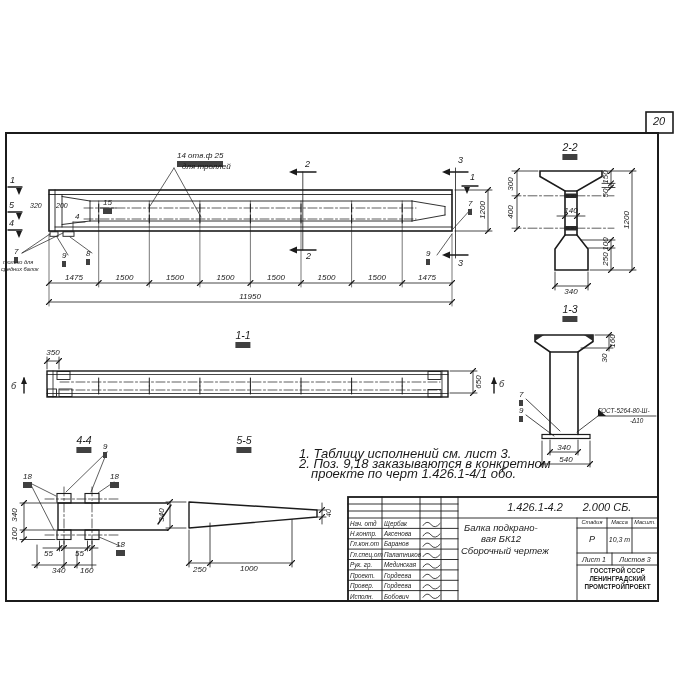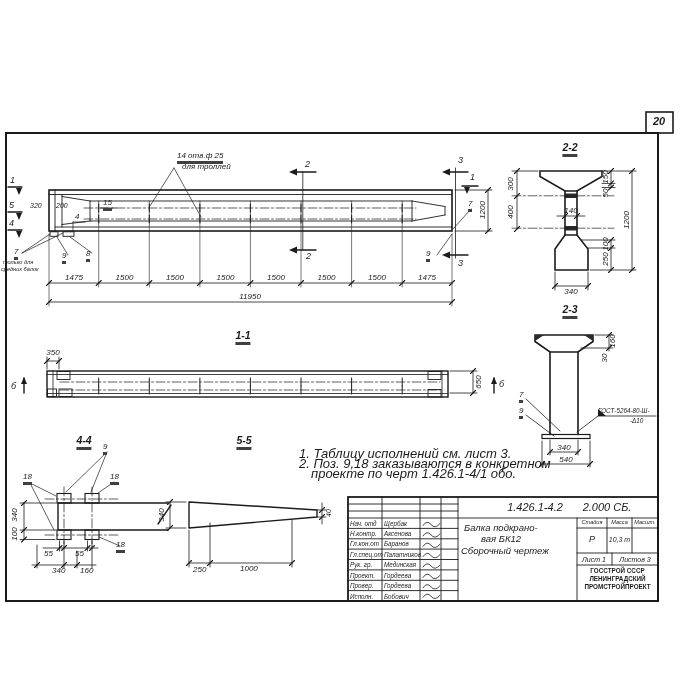--- a/index.html
+++ b/index.html
@@ -2,22 +2,22 @@
 <html><head>
 <meta charset="utf-8">
 <style>
   html,body{margin:0;padding:0}
   body{width:700px;height:700px;background:#ffffff;position:relative;overflow:hidden;
        font-family:"Liberation Sans",sans-serif;color:#1b1b1b}
   svg{position:absolute;left:0;top:0}
   .t{position:absolute;font-style:italic;white-space:nowrap;line-height:1;color:#1b1b1b;z-index:2}
   .c{transform:translateX(-50%)}
   .r{transform:translate(-50%,-50%) rotate(-90deg)}
-  .u{border-bottom:3px solid #404040;padding-bottom:1px}
-  .b{font-weight:bold}
+  .u{border-bottom:6px solid #404040;padding-bottom:1px}
+  .b{font-weight:normal}
   .up{font-style:normal;font-weight:bold}
   .s55{font-size:5.6px}.s6{font-size:6.3px}.s7{font-size:7px}.s75{font-size:13px}
   .s8{font-size:8px}.s9{font-size:9px}.s95{font-size:9.5px}.s10{font-size:10.5px}.s11{font-size:11px}
 </style>
 </head>
 <body>
 
 <svg width="700" height="700" viewBox="0 0 700 700" fill="none" stroke="#1b1b1b" stroke-width="1" stroke-linecap="round">
 
   <g>
@@ -151,21 +151,21 @@
 <div class="t s8 r" style="left:511px;top:184px">300</div>
 <div class="t s8 r" style="left:511px;top:212px">400</div>
 <div class="t s8 c" style="left:571px;top:207px">140</div>
 <div class="t s8 r" style="left:606px;top:177px">150</div>
 <div class="t s8 r" style="left:606px;top:193px">50</div>
 <div class="t s8 r" style="left:627px;top:220px">1200</div>
 <div class="t s8 r" style="left:606px;top:244px">100</div>
 <div class="t s8 r" style="left:606px;top:259px">250</div>
 <div class="t s8 c" style="left:571px;top:288px">340</div>
 
-<div class="t s10 u b c" style="left:570px;top:304px">2-3</div>
+<div class="t s10 u b c" style="left:570px;top:304px">1-3</div>
 <div class="t s8 r" style="left:613px;top:341px">160</div>
 <div class="t s8 r" style="left:605px;top:358px">30</div>
 <div class="t s8 u" style="left:519px;top:391px">7</div>
 <div class="t s8 u" style="left:519px;top:407px">9</div>
 <div class="t s6" style="left:598px;top:408px">ГОСТ-5264-80-Ш-</div>
 <div class="t s6" style="left:630px;top:418px">-Δ10</div>
 <div class="t s8 c" style="left:564px;top:443.5px">340</div>
 <div class="t s8 c" style="left:566px;top:455.5px">540</div>
 
 <div class="t s10 u b c" style="left:243px;top:330px">1-1</div>

